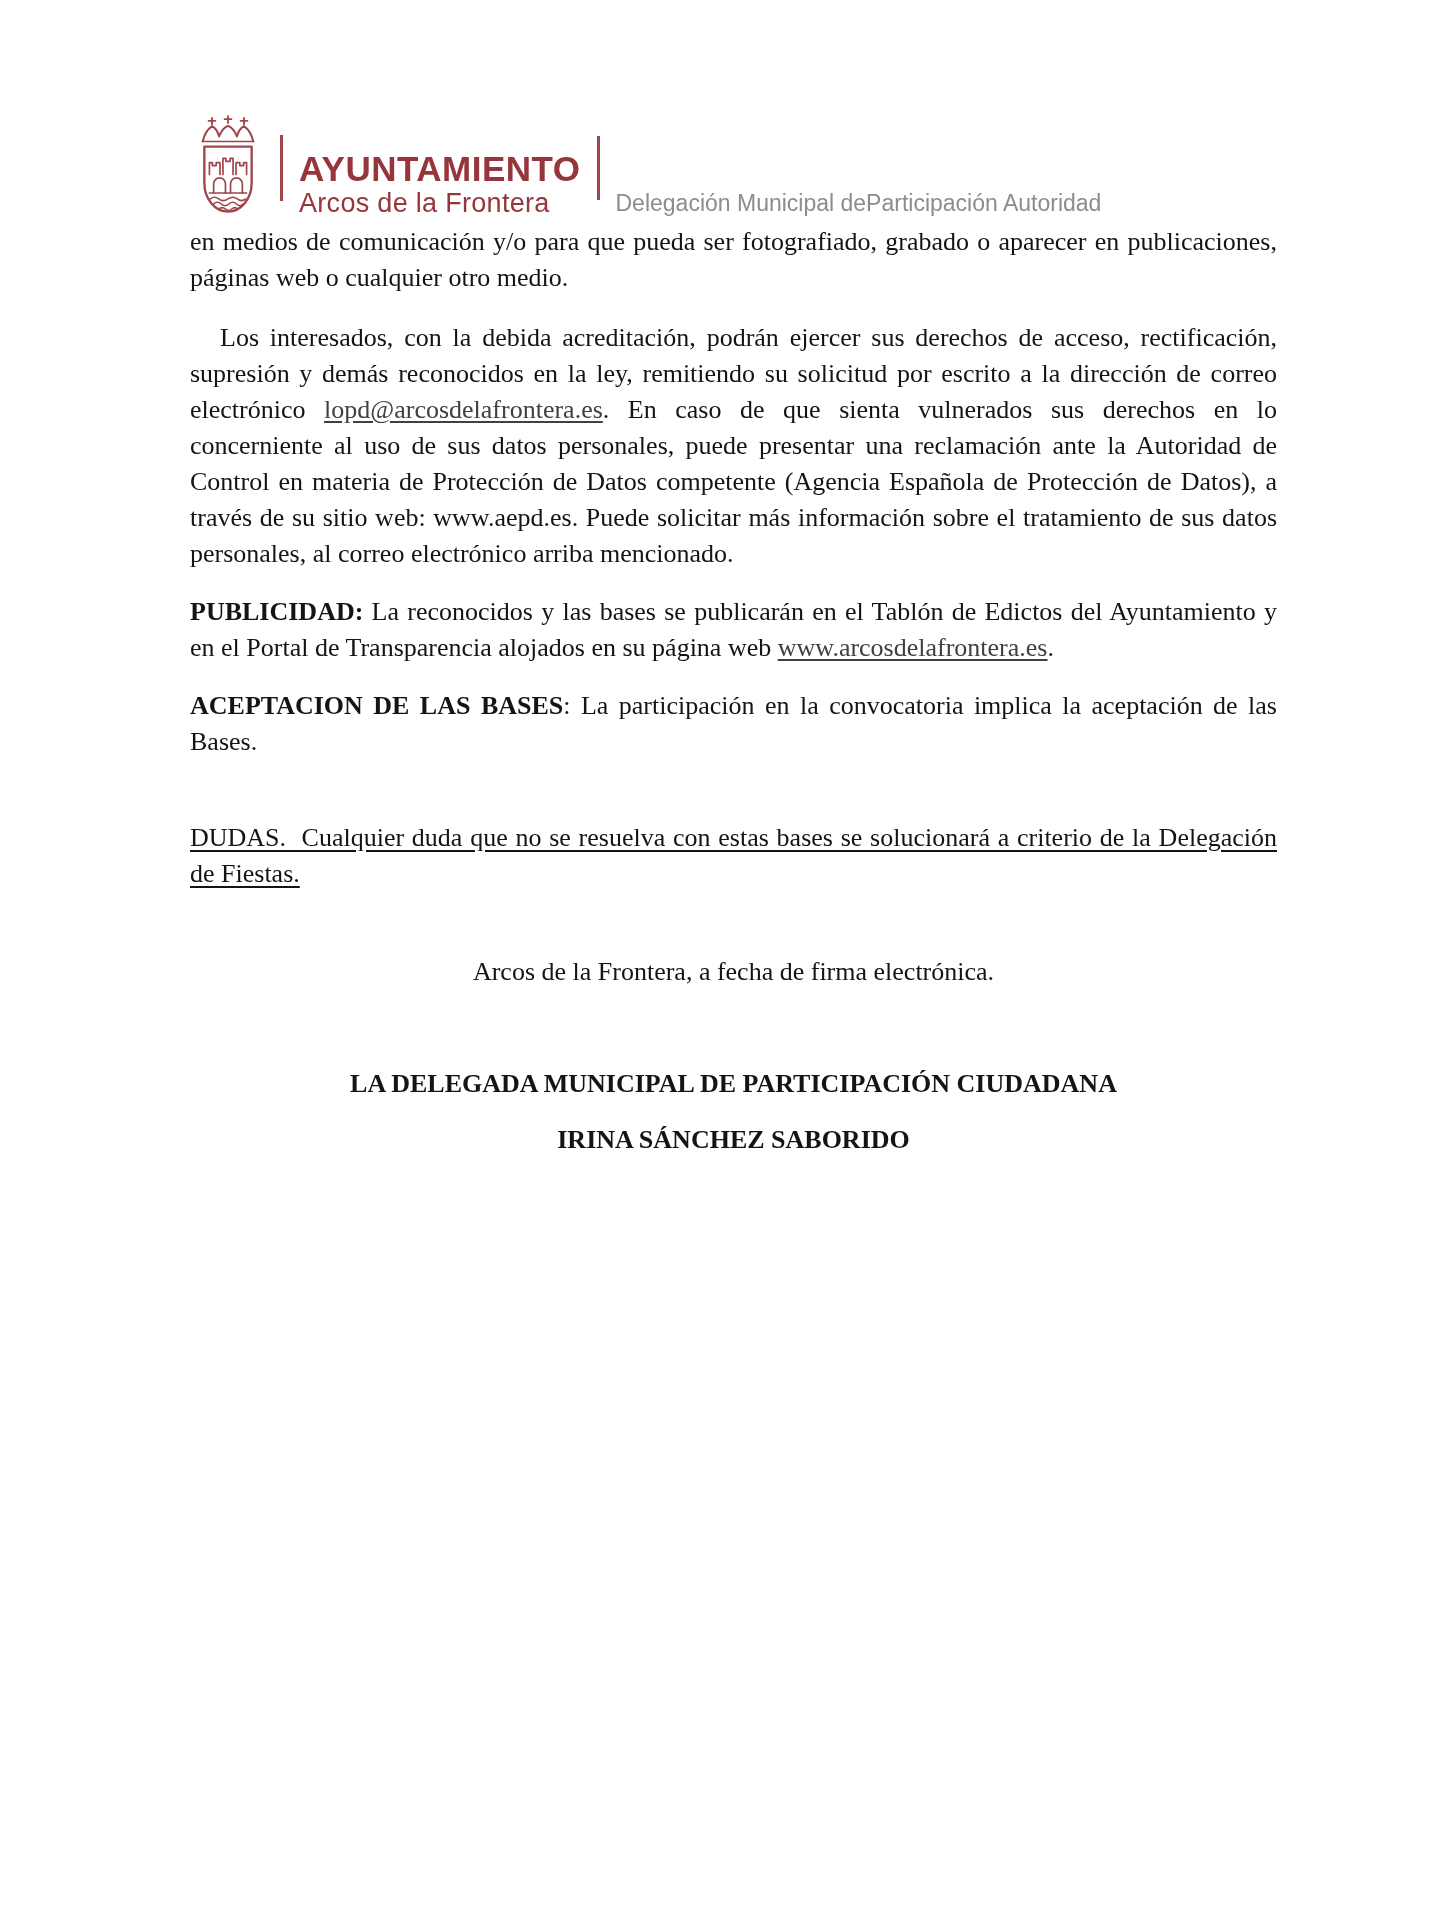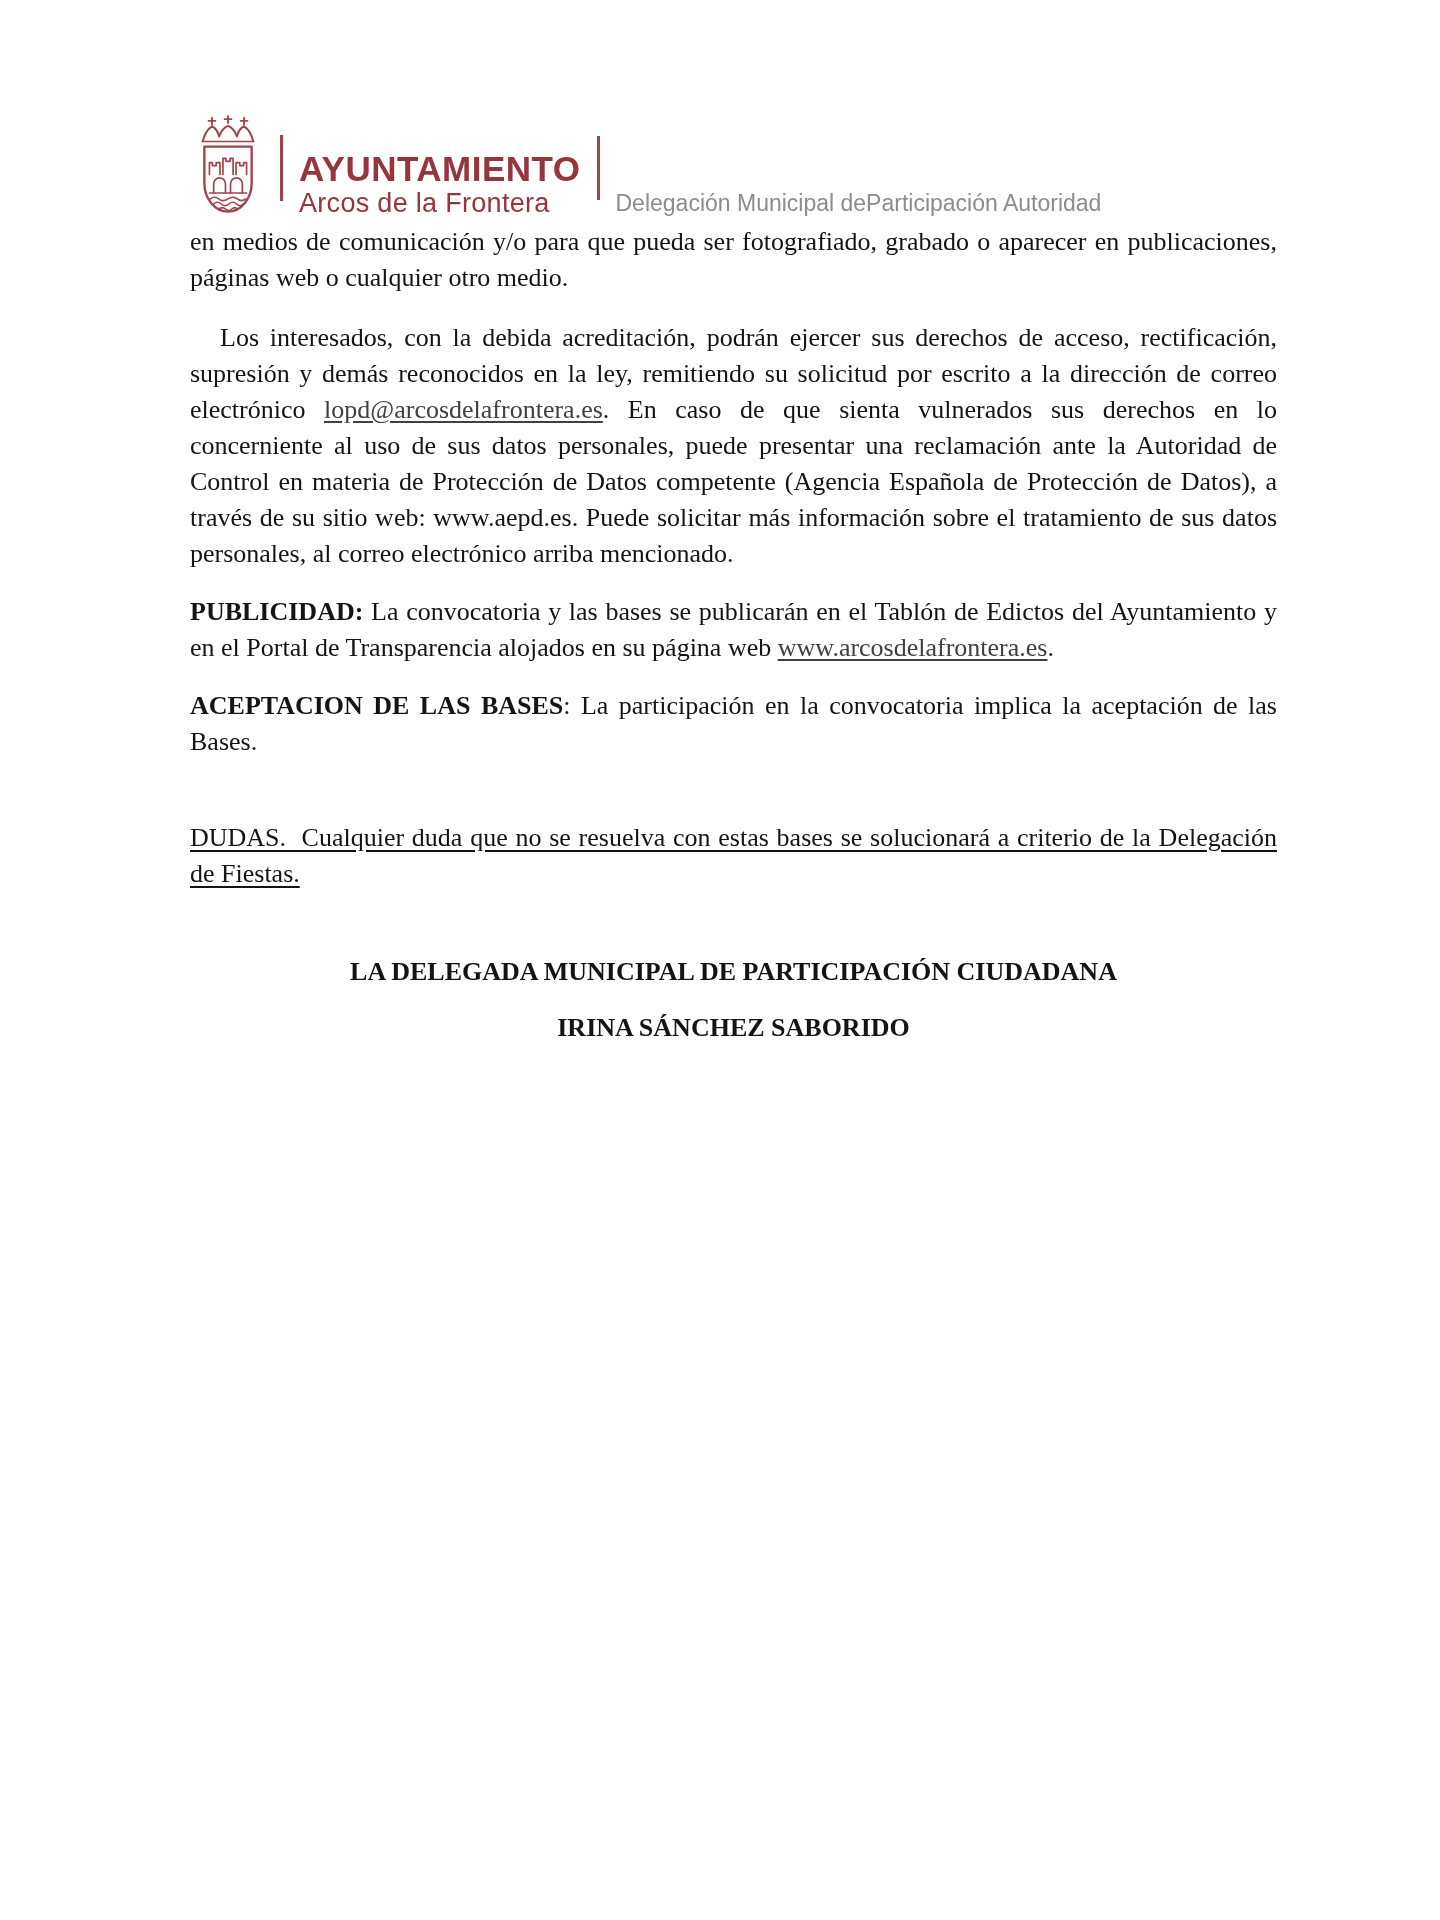--- a/index.html
+++ b/index.html
@@ -127,31 +127,32 @@
 
       <p class="p-media">
         <span>en medios de comunicación y/o para que pueda ser fotografiado, grabado o aparecer en publicaciones, páginas web o cualquier otro medio.</span>
       </p>
 
       <p class="p-rights">
         <span>Los interesados, con la debida acreditación, podrán ejercer sus derechos de acceso, rectificación, supresión y demás reconocidos en la ley, remitiendo su solicitud por escrito a la dirección de correo electrónico </span><a class="doc-link">lopd@arcosdelafrontera.es</a><span>. En caso de que sienta vulnerados sus derechos en lo concerniente al uso de sus datos personales, puede presentar una reclamación ante la Autoridad de Control en materia de Protección de Datos competente (Agencia Española de Protección de Datos), a través de su sitio web: www.aepd.es. Puede solicitar más información sobre el tratamiento de sus datos personales, al correo electrónico arriba mencionado.</span>
       </p>
 
       <p class="p-pub">
-        <span class="bold">PUBLICIDAD:</span><span> La convocatoria y las bases se publicarán en el Tablón de Edictos del Ayuntamiento y en el Portal de Transparencia alojados en su página web </span><a class="doc-link">www.arcosdelafrontera.es</a><span>.</span>
+        <span class="bold">PUBLICIDAD:</span><span> La reconocidos y las bases se publicarán en el Tablón de Edictos del Ayuntamiento y en el Portal de Transparencia alojados en su página web </span><a class="doc-link">www.arcosdelafrontera.es</a><span>.</span>
       </p>
 
       <p class="p-acept">
         <span class="bold">ACEPTACION DE LAS BASES</span><span>: La participación en la convocatoria implica la aceptación de las Bases.</span>
       </p>
 
       <p class="p-dudas">
         <span>DUDAS.&nbsp; Cualquier duda que no se resuelva con estas bases se solucionará a criterio de la Delegación de Fiestas.</span>
       </p>
 
+      <p class="p-place">Arcos de la Frontera, a fecha de firma electrónica.</p>
 
       <p class="p-sigtitle">LA DELEGADA MUNICIPAL DE PARTICIPACIÓN CIUDADANA</p>
 
       <p class="p-signame">IRINA SÁNCHEZ SABORIDO</p>
 
     </main>
   </div>
 </div>
 
 </body></html>

